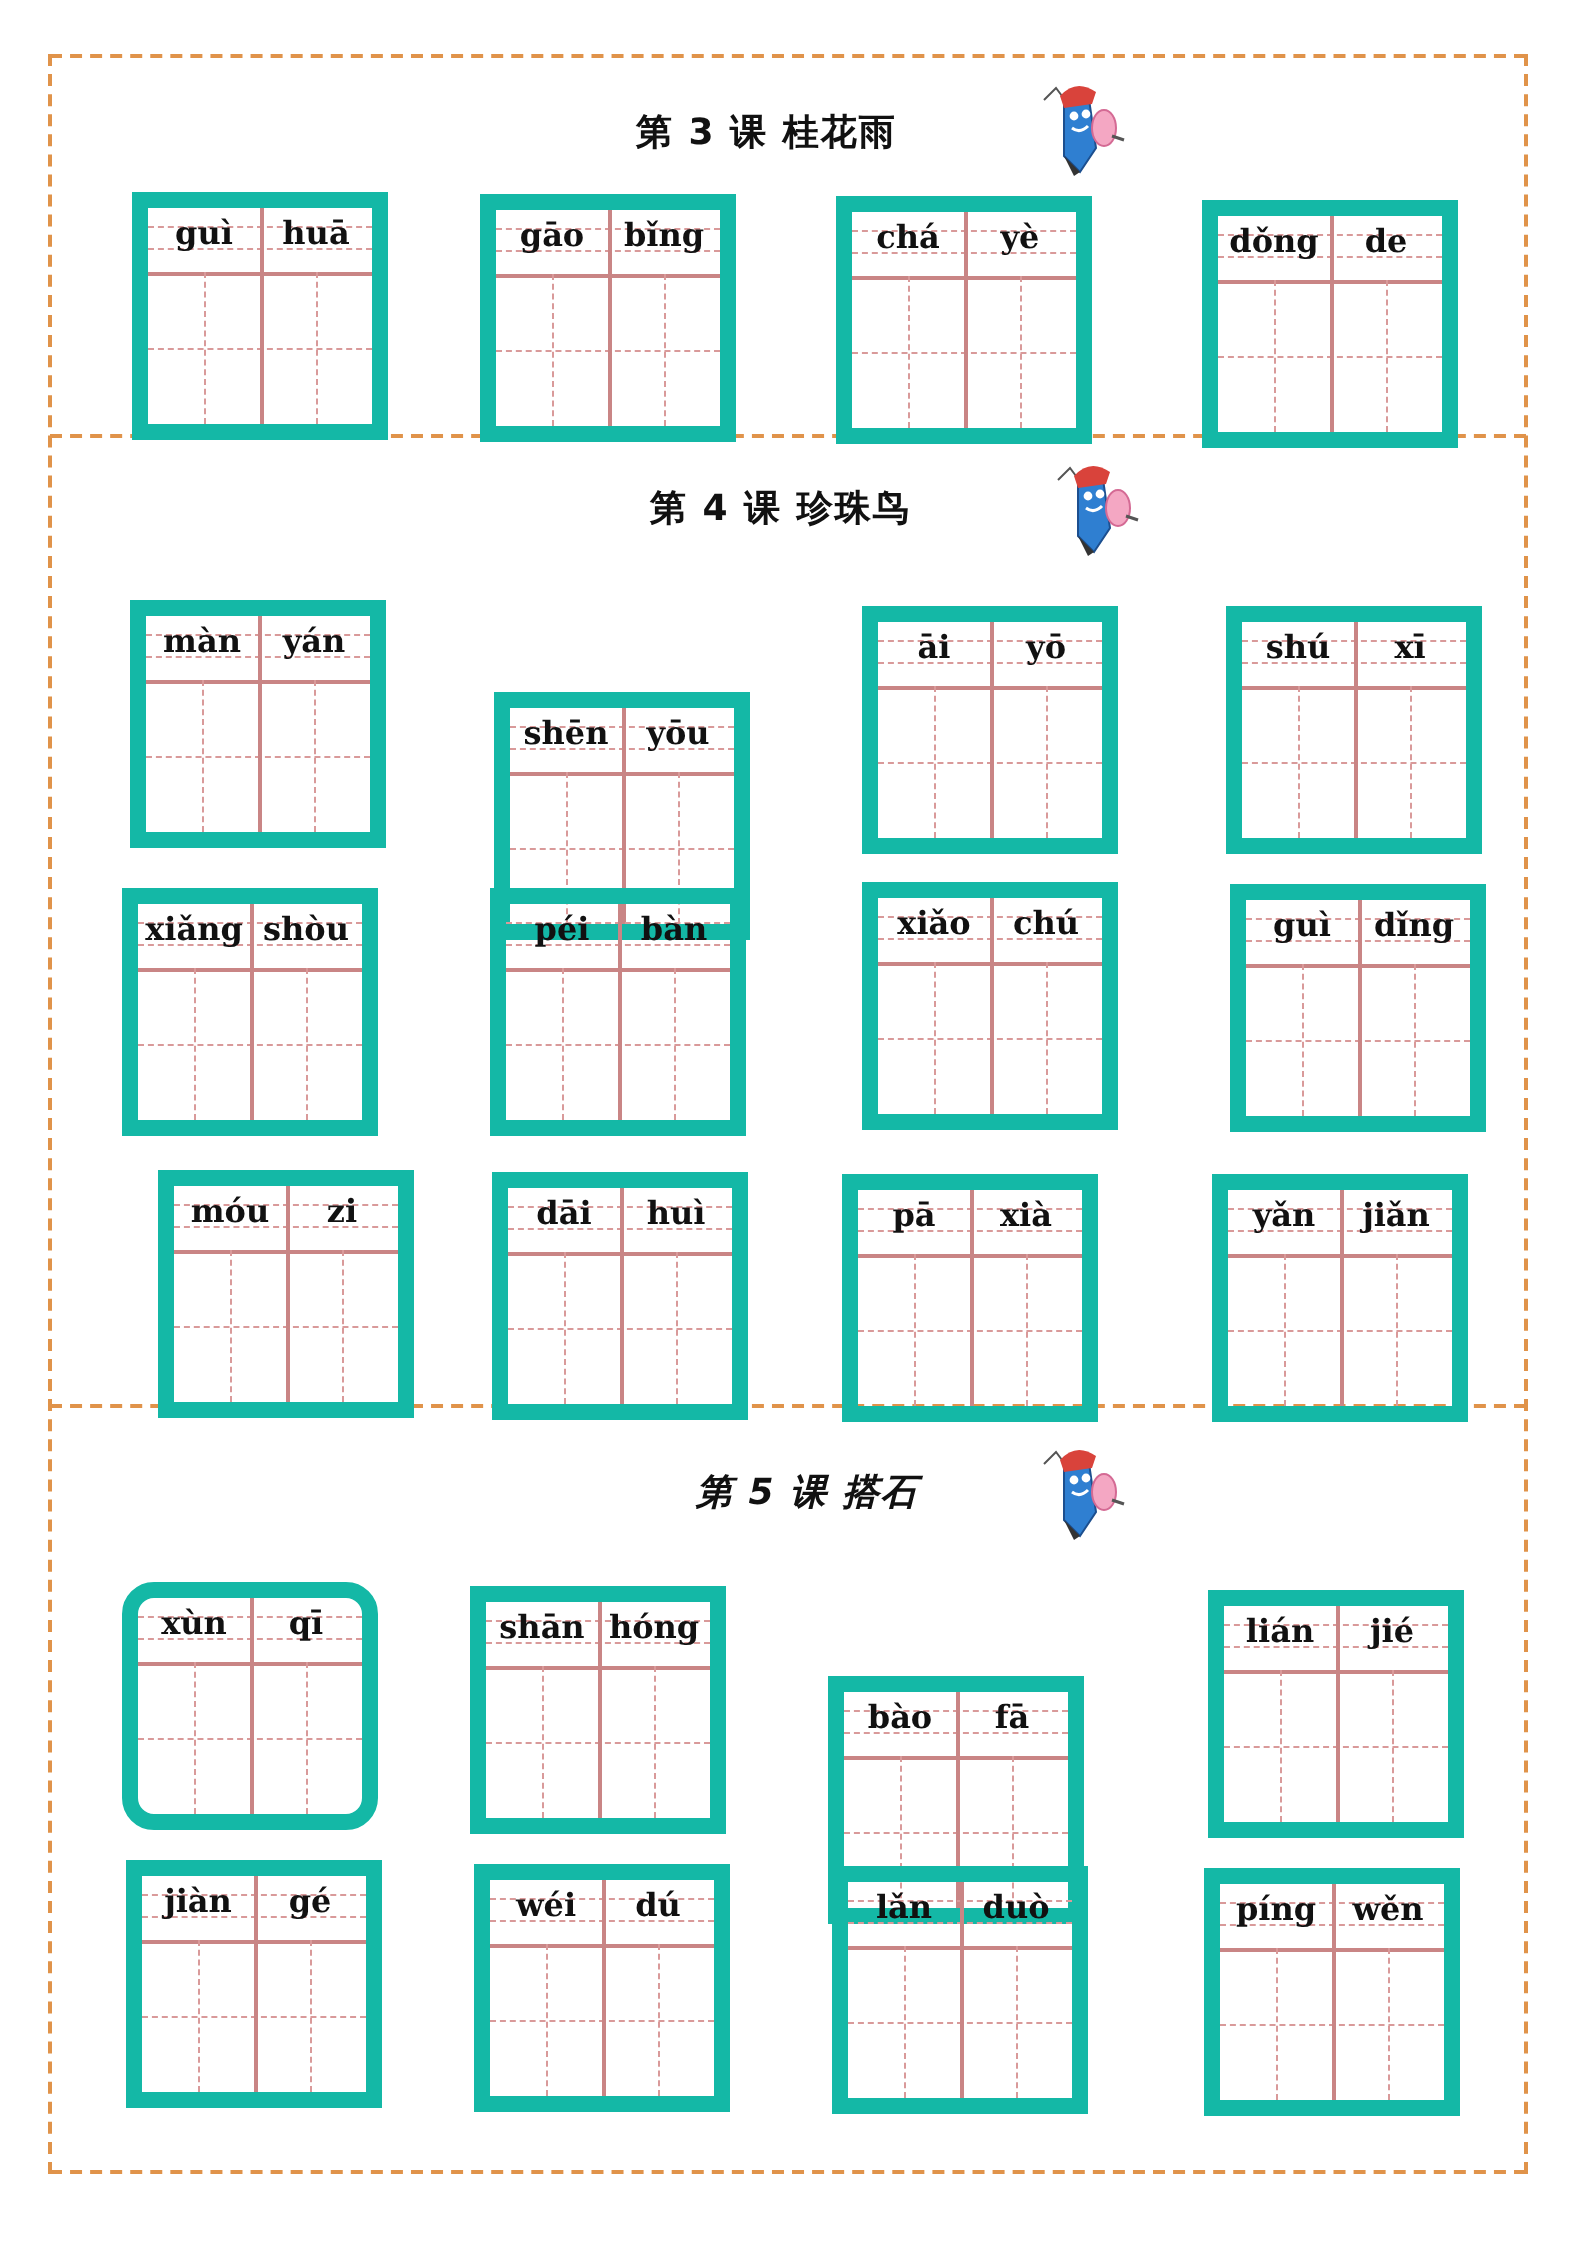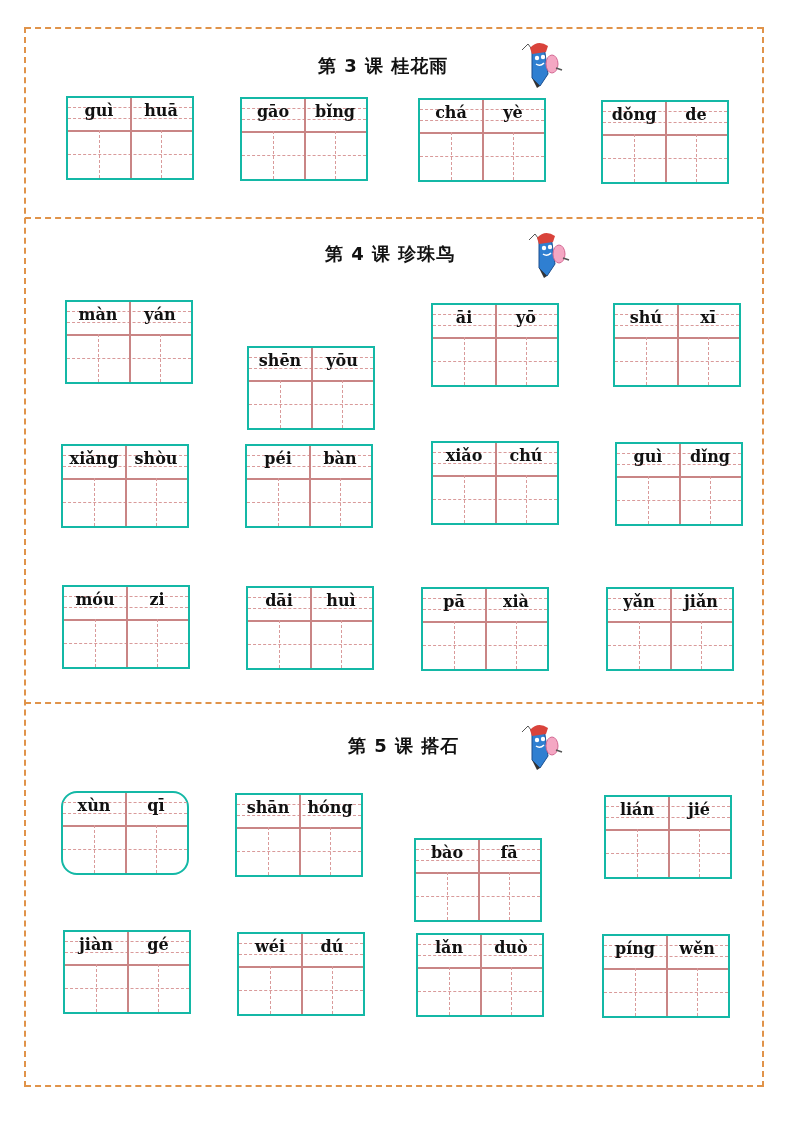--- a/index.html
+++ b/index.html
@@ -4,21 +4,21 @@
 <style>
   html, body { margin: 0; padding: 0; background: #ffffff; }
   body { width: 793px; height: 1122px; position: relative; overflow: hidden;
          font-family: "DejaVu Serif", "Liberation Serif", serif; }
   .frame-line { position: absolute; }
   .hline { height: 0; border-top: 2px dashed #e0934a; }
   .vline { width: 0; border-left: 2px dashed #e0934a; }
   .section-title { position: absolute; font-family: "DejaVu Sans", "Liberation Sans", sans-serif;
                    font-size: 18px; font-weight: bold; color: #111; letter-spacing: 1px; white-space: nowrap; }
   .mascot { position: absolute; width: 46px; height: 50px; }
-  .box { position: absolute; width: 128px; height: 84px; border: 2px solid #14b8a6; box-sizing: border-box; }
+  .box { position: absolute; width: 128px; height: 124px; border: 8px solid #14b8a6; box-sizing: border-box; }
   .pinyin-row { position: absolute; left: 0; right: 0; top: 0; height: 32px; border-bottom: 2px solid #c98585; }
   .pinyin-row .gl1, .pinyin-row .gl2 { position: absolute; left: 0; right: 0; border-top: 1.5px dashed #d99a9a; }
   .pinyin-row .gl1 { top: 9px; } .pinyin-row .gl2 { top: 20px; }
   .syl { position: absolute; top: 3px; width: 50%; text-align: center; font-size: 16px; font-weight: bold;
          color: #111; font-family: "DejaVu Serif", "Liberation Serif", serif; z-index: 2; }
   .syl.l { left: 0; } .syl.r { right: 0; }
   .divider { position: absolute; top: 0; bottom: 0; left: 50%; border-left: 2px solid #c98585; }
   .grid { position: absolute; left: 0; right: 0; top: 32px; bottom: 0; }
   .grid .v1, .grid .v2 { position: absolute; top: 0; bottom: 0; border-left: 1.5px dashed #d99a9a; }
   .grid .v1 { left: 25%; } .grid .v2 { left: 75%; }
@@ -29,21 +29,21 @@
 
 <div class="frame-line hline" style="left:25px;top:27px;width:738px;"></div>
 <div class="frame-line hline" style="left:25px;top:217px;width:738px;"></div>
 <div class="frame-line hline" style="left:25px;top:702px;width:738px;"></div>
 <div class="frame-line hline" style="left:25px;top:1085px;width:738px;"></div>
 <div class="frame-line vline" style="left:24px;top:27px;height:1060px;"></div>
 <div class="frame-line vline" style="left:762px;top:27px;height:1060px;"></div>
 
 <div class="section-title" style="left:318px;top:54px;">第 3 课  桂花雨</div>
 <div class="section-title" style="left:325px;top:242px;">第 4 课  珍珠鸟</div>
-<div class="section-title" style="left:348px;top:734px;">第 5 课  搭石</div>
+<div class="section-title" style="left:348px;top:734px;font-style:italic;">第 5 课  搭石</div>
 
 <svg class="mascot" style="left:518px;top:40px;" viewBox="0 0 46 50">
   <path d="M4 10 L10 4 L16 12" fill="#fff" stroke="#555" stroke-width="1"></path>
   <path d="M14 10 L26 6 L30 34 L22 46 L14 38 Z" fill="#2f7fd1" stroke="#1c4f8f" stroke-width="1"></path>
   <path d="M14 38 L22 46 L19 48 Z" fill="#333"></path>
   <path d="M12 8 Q20 -1 30 6 L28 12 L14 14 Z" fill="#d9433b"></path>
   <circle cx="19" cy="18" r="2.2" fill="#fff"></circle>
     <circle cx="25" cy="17" r="2.2" fill="#fff"></circle>
   <path d="M18 24 Q22 27 26 23" stroke="#fff" stroke-width="1.5" fill="none"></path>
   <ellipse cx="34" cy="24" rx="6" ry="9" fill="#f4a7c3" stroke="#d46a94" stroke-width="1"></ellipse>
@@ -236,21 +236,21 @@
   <span class="syl l">guì</span>
   <span class="syl r">dǐng</span>
   <div class="grid">
       <div class="v1"></div>
       <div class="v2"></div>
       <div class="h"></div>
     </div>
   <div class="divider"></div>
 </div>
 
-<div class="box" style="left:62px;top:585px;">
+<div class="box" style="left:79px;top:585px;">
   <div class="pinyin-row">
       <div class="gl1"></div>
       <div class="gl2"></div>
     </div>
   <span class="syl l">móu</span>
   <span class="syl r">zi</span>
   <div class="grid">
       <div class="v1"></div>
       <div class="v2"></div>
       <div class="h"></div>

